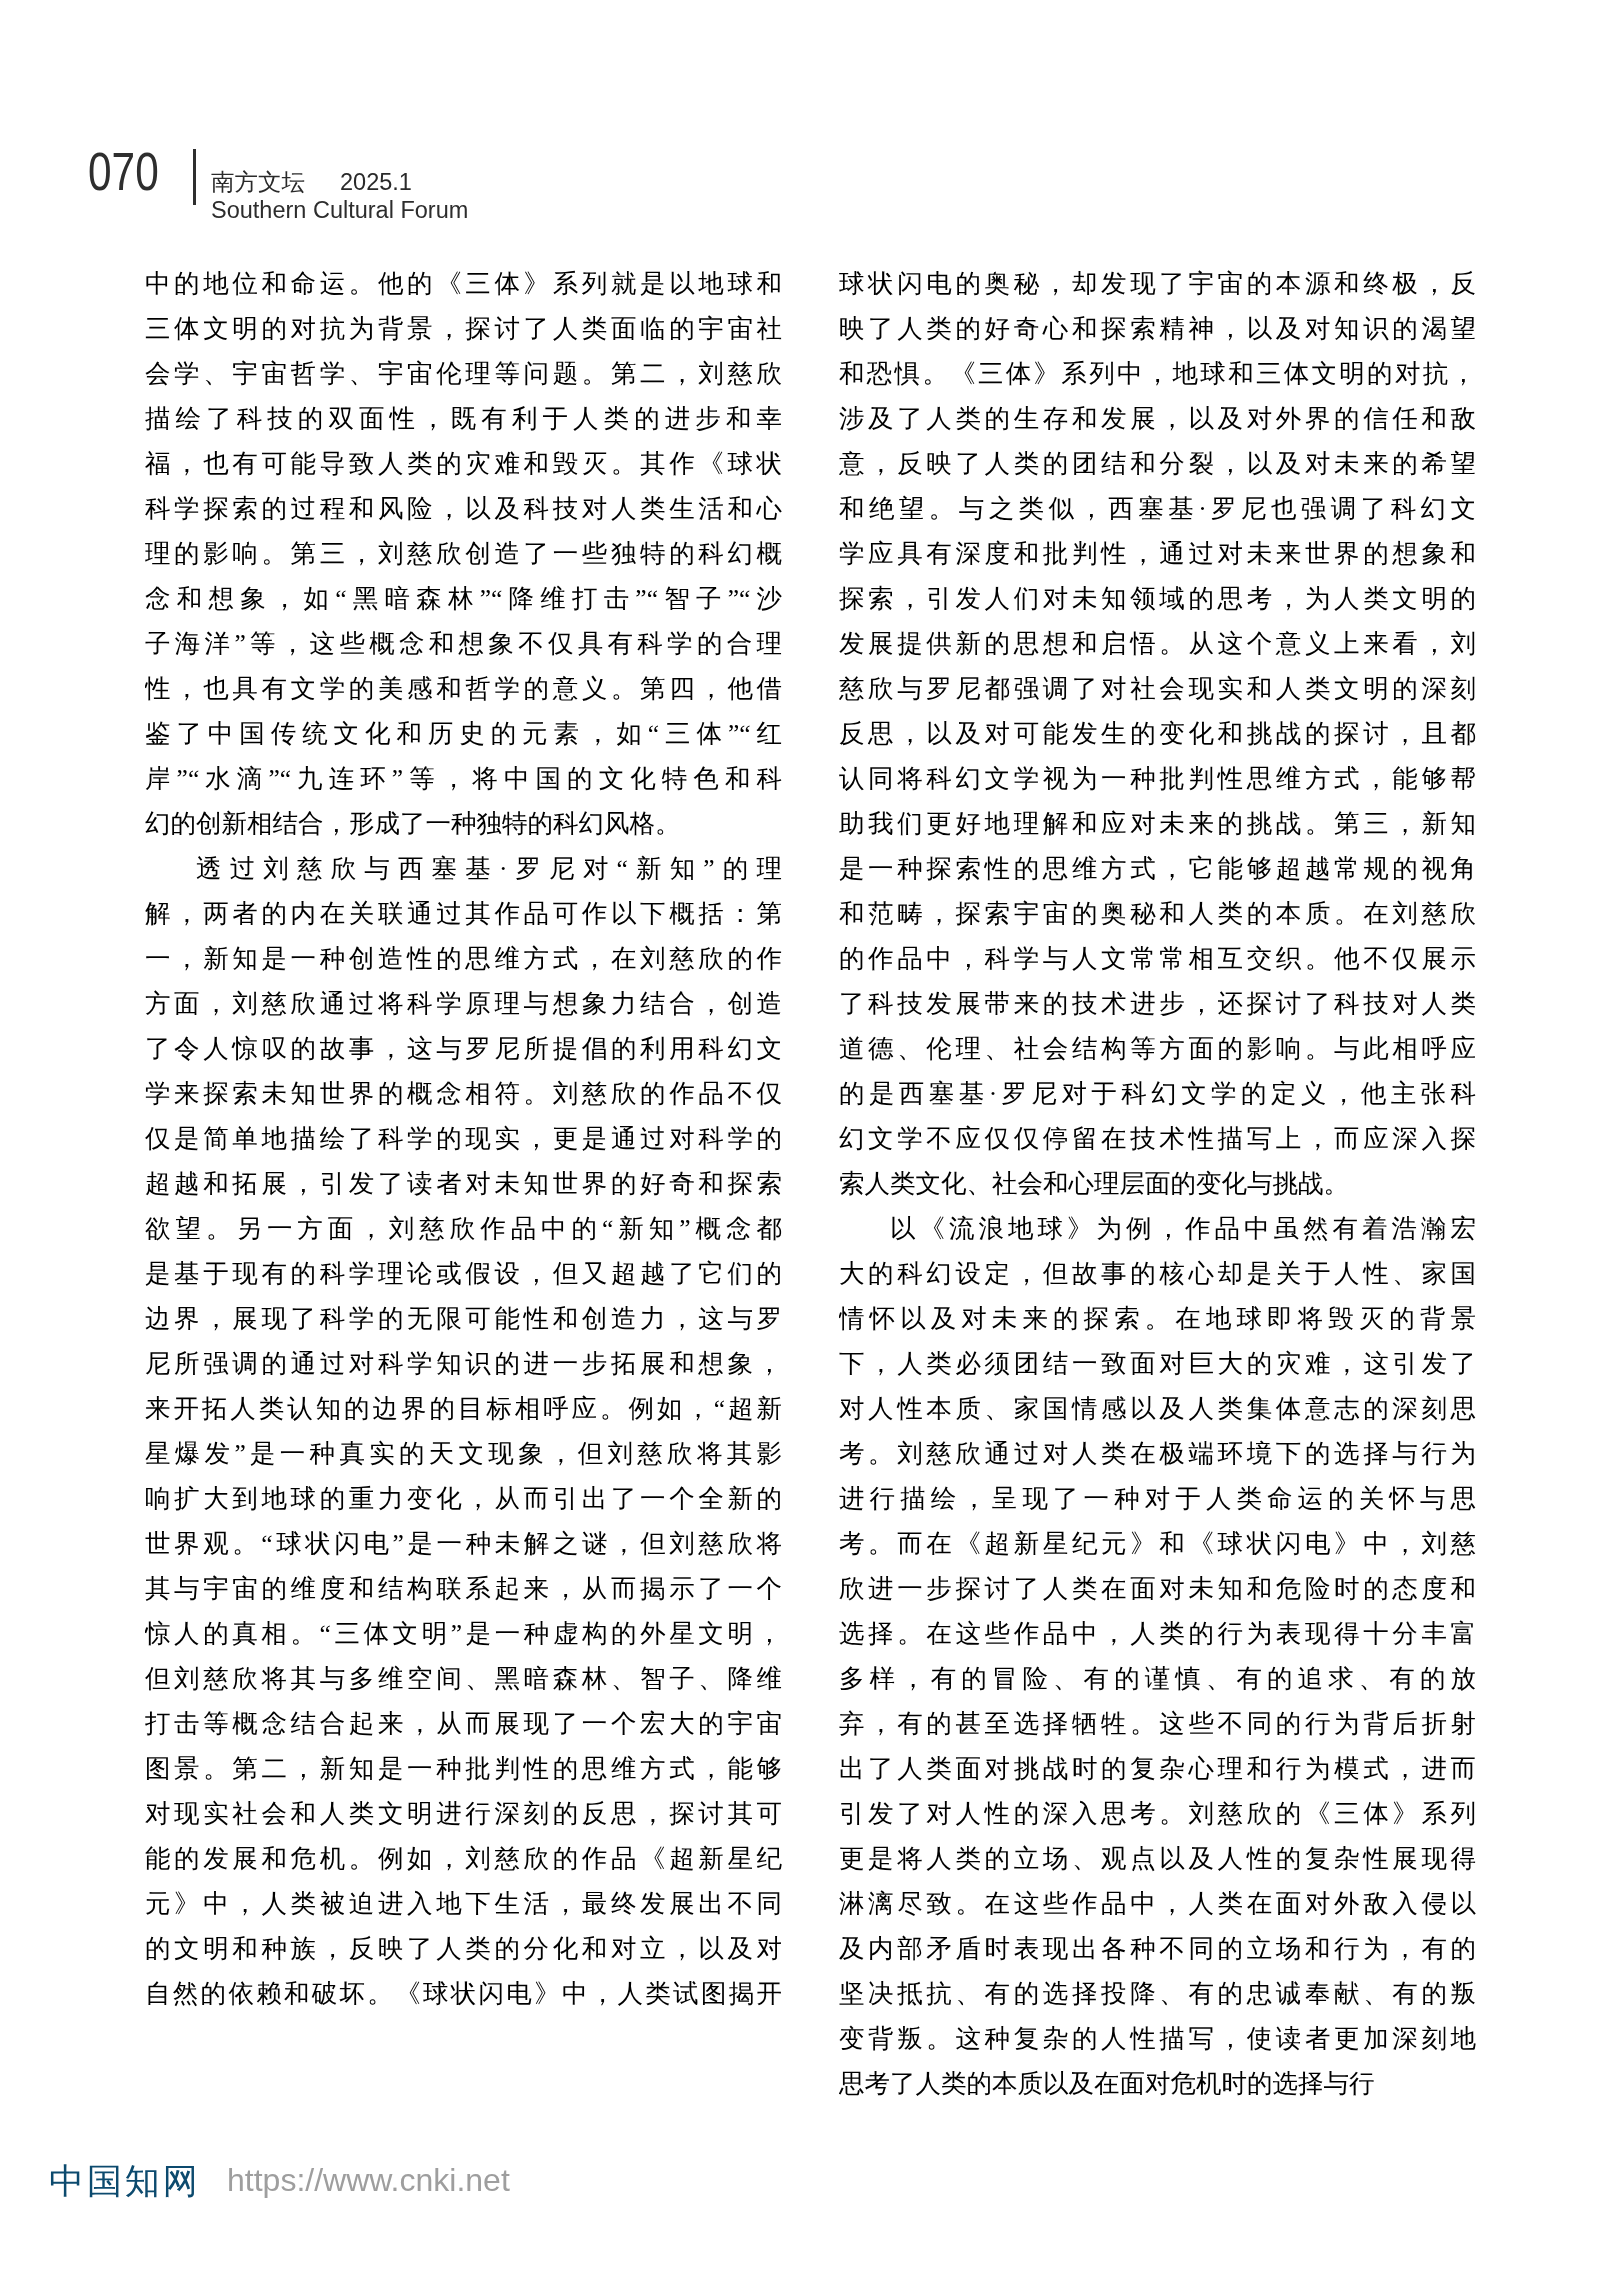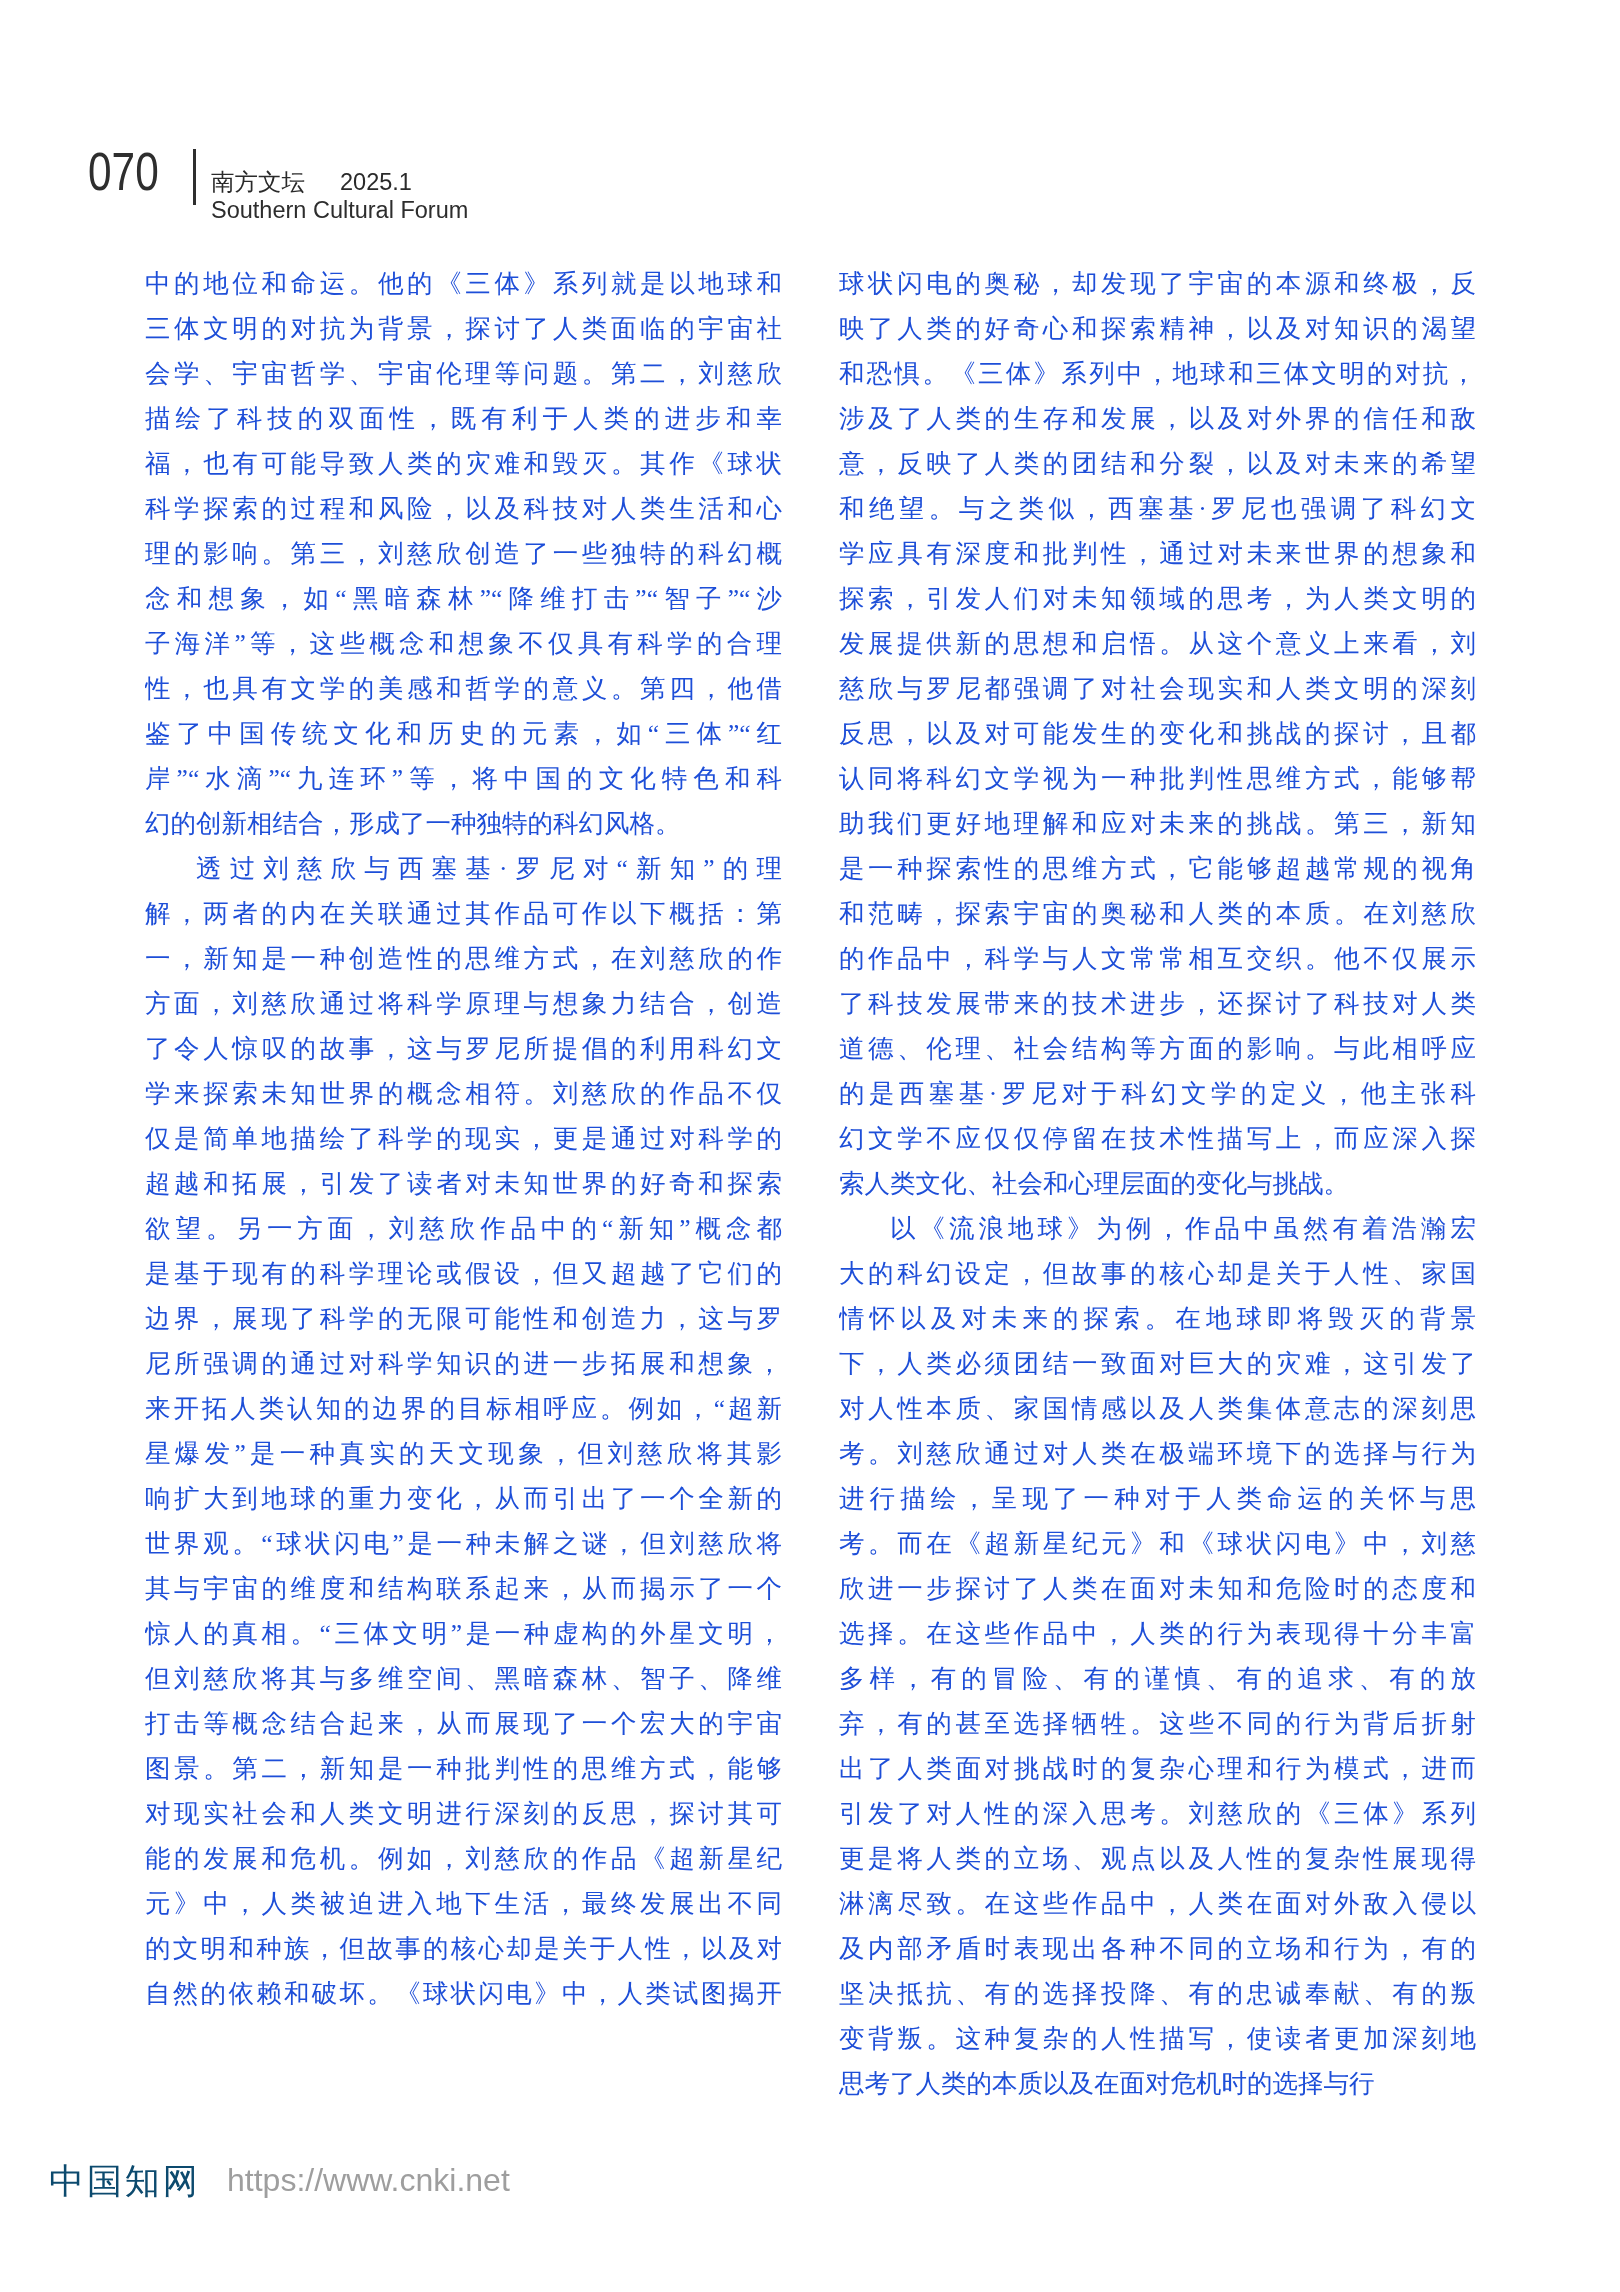--- a/index.html
+++ b/index.html
@@ -29,21 +29,21 @@
     font-family: "Liberation Sans", "DejaVu Sans", sans-serif;
     color: #2a2a2a;
     margin-top: 20px;
   }
   .jinfo .row1 { font-size: 23.5px; line-height: 28px; }
   .jinfo .issue { margin-left: 35px; }
   .jinfo .row2 { font-size: 23.5px; line-height: 28px; color: #2d2d2d; }
   
   .col {
     position: absolute; top: 261px; width: 637px;
-    font-size: 25.5px; color: #1d4ed8;
+    font-size: 25.5px; color: #000000;
   }
   .col-left  { left: 145px; }
   .col-right { left: 839px; }
   .line {
     height: 45px; line-height: 45px;
     text-align: justify; text-align-last: justify;
     overflow: hidden;
   }
   .line.indent { text-indent: 51px; }
   .line.flush  { text-align-last: left; }
@@ -107,21 +107,21 @@
         <div class="line">响扩大到地球的重力变化，从而引出了一个全新的</div>
         <div class="line">世界观。“球状闪电”是一种未解之谜，但刘慈欣将</div>
         <div class="line">其与宇宙的维度和结构联系起来，从而揭示了一个</div>
         <div class="line">惊人的真相。“三体文明”是一种虚构的外星文明，</div>
         <div class="line">但刘慈欣将其与多维空间、黑暗森林、智子、降维</div>
         <div class="line">打击等概念结合起来，从而展现了一个宏大的宇宙</div>
         <div class="line">图景。第二，新知是一种批判性的思维方式，能够</div>
         <div class="line">对现实社会和人类文明进行深刻的反思，探讨其可</div>
         <div class="line">能的发展和危机。例如，刘慈欣的作品《超新星纪</div>
         <div class="line">元》中，人类被迫进入地下生活，最终发展出不同</div>
-        <div class="line">的文明和种族，但故事的核心却是关于人性，以及对</div>
+        <div class="line">的文明和种族，反映了人类的分化和对立，以及对</div>
         <div class="line">自然的依赖和破坏。《球状闪电》中，人类试图揭开</div>
       </section>
     <section class="col col-right" id="col-right">
         <div class="line">球状闪电的奥秘，却发现了宇宙的本源和终极，反</div>
         <div class="line">映了人类的好奇心和探索精神，以及对知识的渴望</div>
         <div class="line">和恐惧。《三体》系列中，地球和三体文明的对抗，</div>
         <div class="line">涉及了人类的生存和发展，以及对外界的信任和敌</div>
         <div class="line">意，反映了人类的团结和分裂，以及对未来的希望</div>
         <div class="line">和绝望。与之类似，西塞基·罗尼也强调了科幻文</div>
         <div class="line">学应具有深度和批判性，通过对未来世界的想象和</div>

